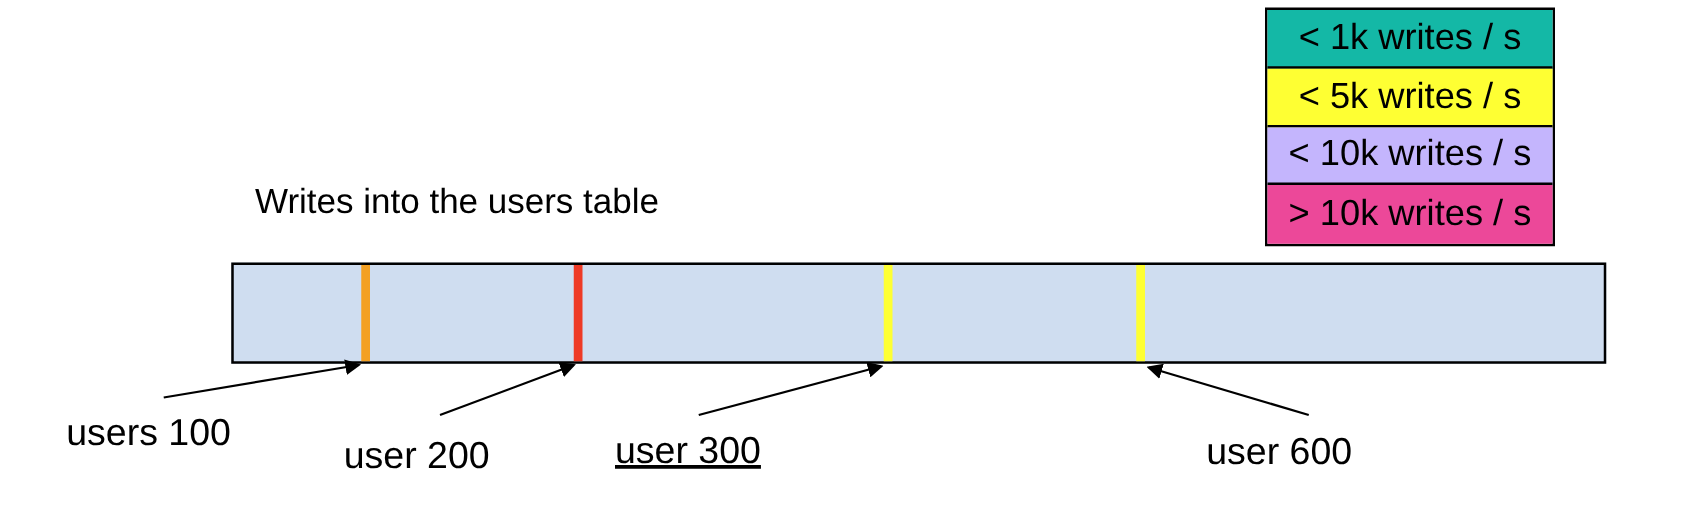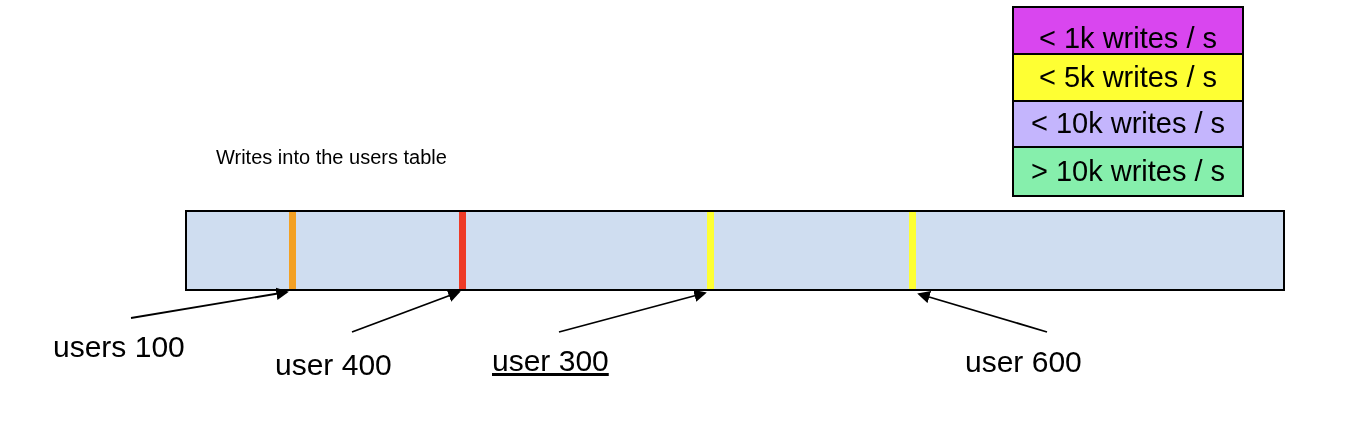--- a/index.html
+++ b/index.html
@@ -7,23 +7,23 @@
     position: relative;
     width: 1350px;
     height: 422px;
     background: #ffffff;
     font-family: "Liberation Sans", sans-serif;
     color: #000000;
     overflow: hidden;
   }
   .title {
     position: absolute;
-    left: 216px;
+    left: 204px;
     top: 147px;
-    font-size: 20px;
+    font-size: 28px;
     line-height: 1;
     white-space: nowrap;
   }
   .legend {
     position: absolute;
     left: 1012px;
     top: 6px;
     width: 232px;
     height: 191px;
     box-sizing: border-box;
@@ -78,30 +78,30 @@
   }
 </style>
 </head>
 <body>
 
 <div class="canvas">
 
   <div class="title">Writes into the users table</div>
 
   <div class="legend">
-    <div class="legend-row" style="background-color: #d946ef; align-items: flex-end;">
+    <div class="legend-row" style="background-color: #14b8a6;">
       <span>&lt; 1k writes / s</span>
     </div>
     <div class="legend-row" style="background-color: rgb(254, 255, 51);">
       <span>&lt; 5k writes / s</span>
     </div>
     <div class="legend-row" style="background-color: #c4b5fd;">
       <span>&lt; 10k writes / s</span>
     </div>
-    <div class="legend-row" style="background-color: #86efac;">
+    <div class="legend-row" style="background-color: #ec4899;">
       <span>&gt; 10k writes / s</span>
     </div>
   </div>
 
   <div class="table-bar" style="background-color: rgb(207, 221, 240);">
     <div class="hotspot-stripe stripe-1" style="background-color: rgb(243, 160, 35);"></div>
     <div class="hotspot-stripe stripe-2" style="background-color: rgb(238, 58, 38);"></div>
     <div class="hotspot-stripe stripe-3" style="background-color: rgb(254, 255, 51);"></div>
     <div class="hotspot-stripe stripe-4" style="background-color: rgb(254, 255, 51);"></div>
   </div>
@@ -112,17 +112,17 @@
         <path d="M0,0 L10,5 L0,10 z" fill="#000000"></path>
       </marker>
     </defs>
     <line x1="131" y1="318" x2="287" y2="292" stroke="#000000" stroke-width="1.8" marker-end="url(#arrowhead)"></line>
     <line x1="352" y1="332" x2="459" y2="292" stroke="#000000" stroke-width="1.8" marker-end="url(#arrowhead)"></line>
     <line x1="559" y1="332" x2="705" y2="293" stroke="#000000" stroke-width="1.8" marker-end="url(#arrowhead)"></line>
     <line x1="1047" y1="332" x2="919" y2="294" stroke="#000000" stroke-width="1.8" marker-end="url(#arrowhead)"></line>
   </svg>
 
   <div class="user-label user-label-1">users 100</div>
-  <div class="user-label user-label-2">user 400</div>
+  <div class="user-label user-label-2">user 200</div>
   <div class="user-label user-label-3">user 300</div>
   <div class="user-label user-label-4">user 600</div>
 
 </div>
 
 </body></html>

